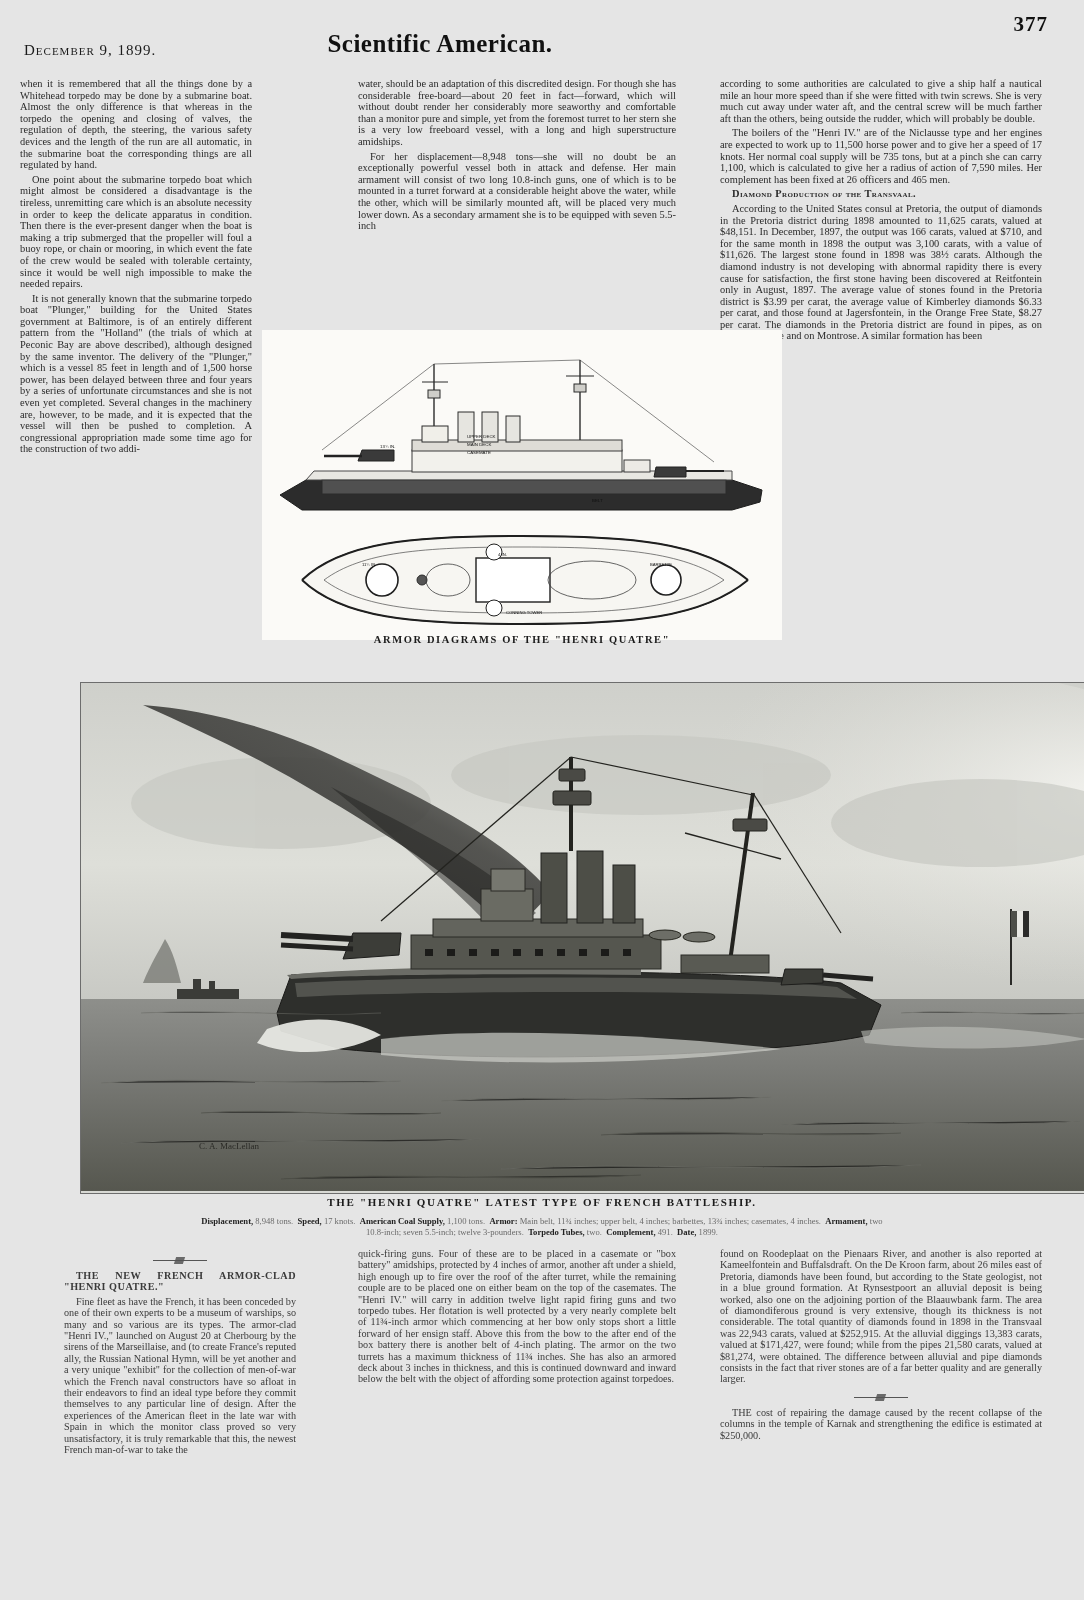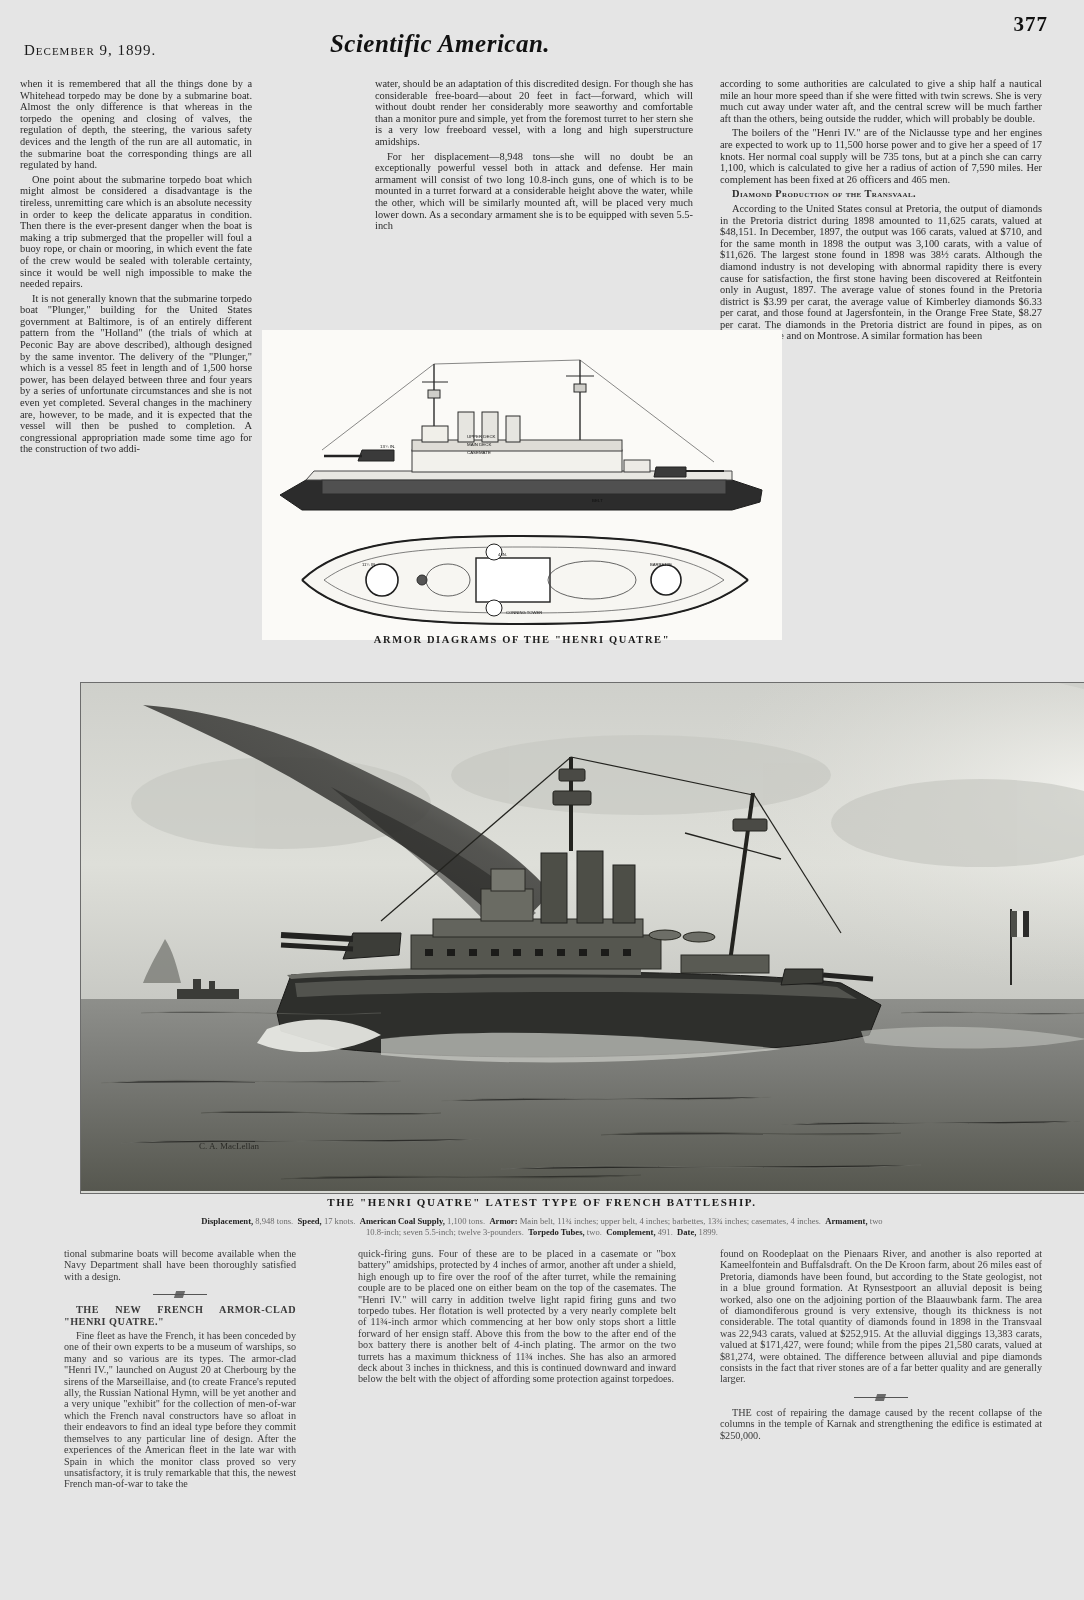--- a/index.html
+++ b/index.html
@@ -3,35 +3,35 @@
 <meta charset="utf-8">
 <style>
   html,body{margin:0;padding:0;background:#ffffff;}
   body{width:1084px;height:1600px;font-family:"Liberation Serif",serif;color:#1b1b1b;}
   .page{position:relative;width:1084px;height:1600px;background:#e5e5e5;overflow:hidden;}
 
   
   .masthead{position:absolute;left:0;top:0;width:1084px;height:62px;}
   .pagenum{position:absolute;right:36px;top:12px;font-size:21px;font-weight:bold;letter-spacing:1px;color:#111;}
   .journal-title{position:absolute;left:0;top:30px;width:880px;text-align:center;font-family:"Liberation Serif",serif;
-      font-size:25px;font-style:italic;font-weight:bold;letter-spacing:0.5px;color:#111;}
+      font-size:25px;font-weight:bold;letter-spacing:0.5px;color:#111;}
   .issue-date{position:absolute;left:24px;top:42px;font-size:15px;font-variant:small-caps;letter-spacing:1px;color:#1b1b1b;}
 
   
   .cols{position:absolute;left:20px;top:78px;width:1046px;height:598px;}
   .col{position:absolute;top:0;width:322px;}
   .col1{left:0;}
   .col2{left:362px;}
   .col3{left:724px;}
   .col p{margin:0 0 3px 0;font-size:10.4px;line-height:11.6px;text-align:justify;text-indent:12px;color:#2a2a2a;}
   .col p.noind{text-indent:0;}
 
   
   .col1{width:232px;}
-  .col2{left:355px;width:318px;}
+  .col2{left:338px;width:318px;}
   .col3{left:700px;width:322px;}
 
   .subhead{margin:7px 0 3px 0;text-align:center;font-size:10.2px;font-weight:bold;letter-spacing:0.4px;
       font-variant:small-caps;color:#1b1b1b;text-indent:0;}
 
   
   .figtop{position:absolute;left:262px;top:330px;width:520px;height:310px;}
   .figcap{position:absolute;left:262px;top:634px;width:520px;text-align:center;font-size:10.5px;letter-spacing:1.6px;
       font-weight:bold;color:#1b1b1b;}
 
@@ -326,21 +326,20 @@
       <span class="faint">two.</span></span>
     <span> &nbsp;<b>Complement,</b>
       <span class="faint">491.</span></span>
     <span> &nbsp;<b>Date,</b>
       <span class="faint">1899.</span></span>
   </div>
 
   <div class="cols2">
 
     <div class="col c2a">
-      <p class="noind faded">tional submarine boats will become available when the Navy Department shall have been thoroughly satisfied with a design.</p>
       <div class="rule-orn"></div>
       <p class="head2">THE NEW FRENCH ARMOR-CLAD "HENRI QUATRE."</p>
       <p class="faded">Fine fleet as have the French, it has been conceded by one of their own experts to be a museum of warships, so many and so various are its types. The armor-clad "Henri IV.," launched on August 20 at Cherbourg by the sirens of the Marseillaise, and (to create France's reputed ally, the Russian National Hymn, will be yet another and a very unique "exhibit" for the collection of men-of-war which the French naval constructors have so afloat in their endeavors to find an ideal type before they commit themselves to any particular line of design. After the experiences of the American fleet in the late war with Spain in which the monitor class proved so very unsatisfactory, it is truly remarkable that this, the newest French man-of-war to take the</p>
     </div>
 
     <div class="col c2b">
       <p class="noind faded">quick-firing guns. Four of these are to be placed in a casemate or "box battery" amidships, protected by 4 inches of armor, another aft under a shield, high enough up to fire over the roof of the after turret, while the remaining couple are to be placed one on either beam on the top of the casemates. The "Henri IV." will carry in addition twelve light rapid firing guns and two torpedo tubes. Her flotation is well protected by a very nearly complete belt of 11¾-inch armor which commencing at her bow only stops short a little forward of her ensign staff. Above this from the bow to the after end of the box battery there is another belt of 4-inch plating. The armor on the two turrets has a maximum thickness of 11¾ inches. She has also an armored deck about 3 inches in thickness, and this is continued downward and inward below the belt with the object of affording some protection against torpedoes.</p>
     </div>
 
     <div class="col c2c">

